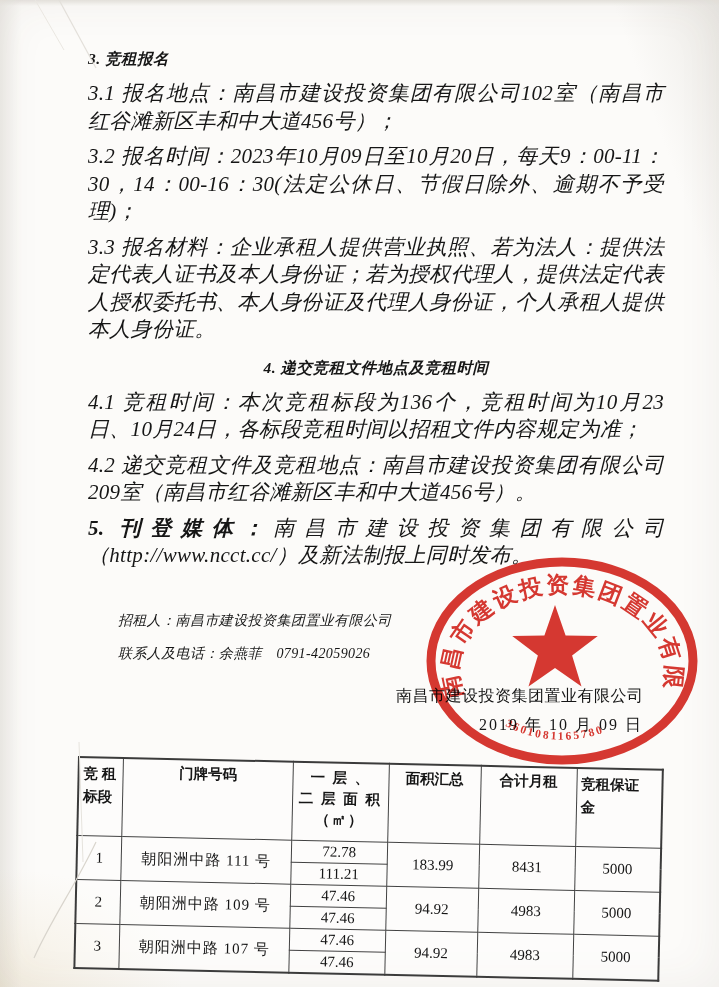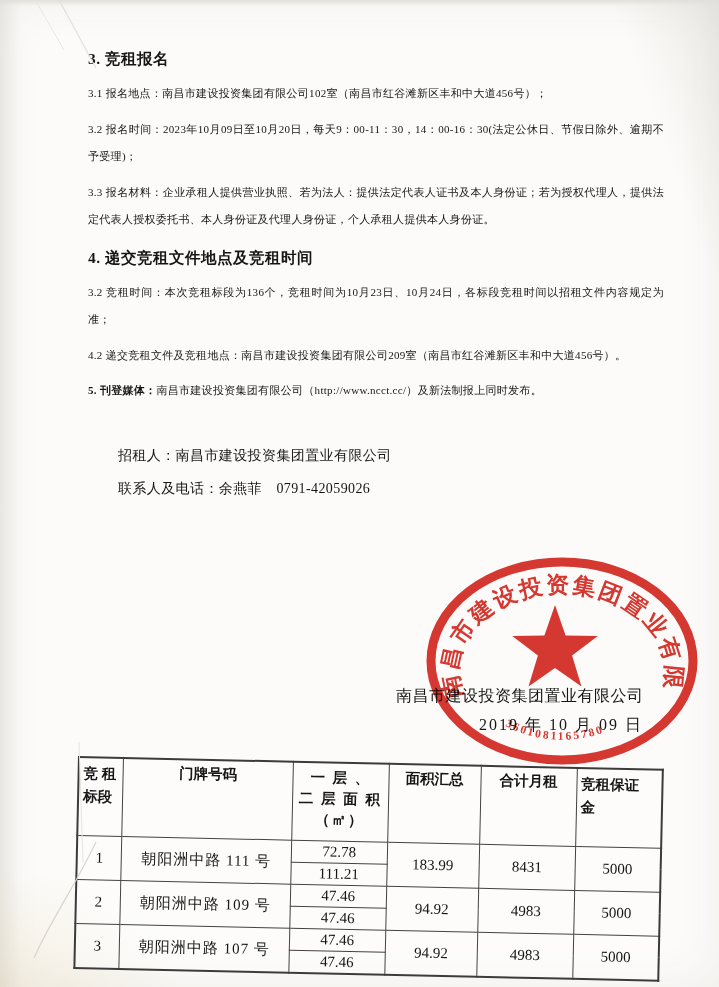--- a/index.html
+++ b/index.html
@@ -11,24 +11,24 @@
   .page {
     position:absolute; inset:0;
     background:
       radial-gradient(260px 170px at 0% 100%, rgba(226,208,168,.28), rgba(226,208,168,0) 70%),
       linear-gradient(180deg, #e9e6e1 0, rgba(233,230,225,0) 6px),
       linear-gradient(250deg, rgba(222,219,213,.55) 0, rgba(222,219,213,0) 10%),
       linear-gradient(90deg, rgba(222,219,213,.45) 0, rgba(222,219,213,0) 3%),
       #fcfbf9;
     box-shadow: inset 0 0 46px rgba(80,72,58,.07);
   }
-  .content { position:absolute; left:88px; top:0; width:576px; padding-top:46px; }
+  .content { position:absolute; left:88px; top:0; width:576px; padding-top:46px;font-style:italic; }
   .sec-heading { margin:0; font-size:15.5px; line-height:26px; font-weight:bold; letter-spacing:.5px; }
-  .sec-heading.s4 { margin-top:11px; }
-  .para { margin:8px 0 0; font-size:11px; line-height:27.5px; text-align:justify; letter-spacing:.3px; }
+  .sec-heading.s4 { margin-top:11px;text-align:center; }
+  .para { margin:8px 0 0; font-size:21px; line-height:27.5px; text-align:justify; letter-spacing:.3px; }
   .para.note { text-indent:2em; margin-top:10px; }
   .para .bold { font-weight:bold; }
   .contact { margin:34px 0 0 30px; font-size:14px; line-height:33px; letter-spacing:.4px; }
   .contact p { margin:0; }
   .sig-company { position:absolute; left:396px; top:686px; font-size:16px; letter-spacing:.5px; }
   .sig-date { position:absolute; left:479px; top:715px; font-size:16px; letter-spacing:2px; }
 
   
   .stamp { position:absolute; left:421px; top:555px; mix-blend-mode:multiply; opacity:.9; }
 
@@ -56,21 +56,21 @@
 
 <div class="page">
 
   <div class="content">
     <h3 class="sec-heading">3. 竞租报名</h3>
     <p class="para">3.1 报名地点：南昌市建设投资集团有限公司102室（南昌市红谷滩新区丰和中大道456号）；</p>
     <p class="para">3.2 报名时间：2023年10月09日至10月20日，每天9：00-11：30，14：00-16：30(法定公休日、节假日除外、逾期不予受理)；</p>
     <p class="para">3.3 报名材料：企业承租人提供营业执照、若为法人：提供法定代表人证书及本人身份证；若为授权代理人，提供法定代表人授权委托书、本人身份证及代理人身份证，个人承租人提供本人身份证。</p>
 
     <h3 class="sec-heading s4">4. 递交竞租文件地点及竞租时间</h3>
-    <p class="para">3.2 竞租时间：本次竞租标段为136个，竞租时间为10月23日、10月24日，各标段竞租时间以招租文件内容规定为准；</p>
+    <p class="para">4.1 竞租时间：本次竞租标段为136个，竞租时间为10月23日、10月24日，各标段竞租时间以招租文件内容规定为准；</p>
     <p class="para">4.2 递交竞租文件及竞租地点：南昌市建设投资集团有限公司209室（南昌市红谷滩新区丰和中大道456号）。</p>
 
     <p class="para"><span class="bold">5. 刊登媒体：</span><span>南昌市建设投资集团有限公司（http://www.ncct.cc/）及新法制报上同时发布。</span></p>
 
     <div class="contact">
       <p>招租人：南昌市建设投资集团置业有限公司</p>
       <p>联系人及电话：余燕菲　0791-42059026</p>
     </div>
   </div>
 

